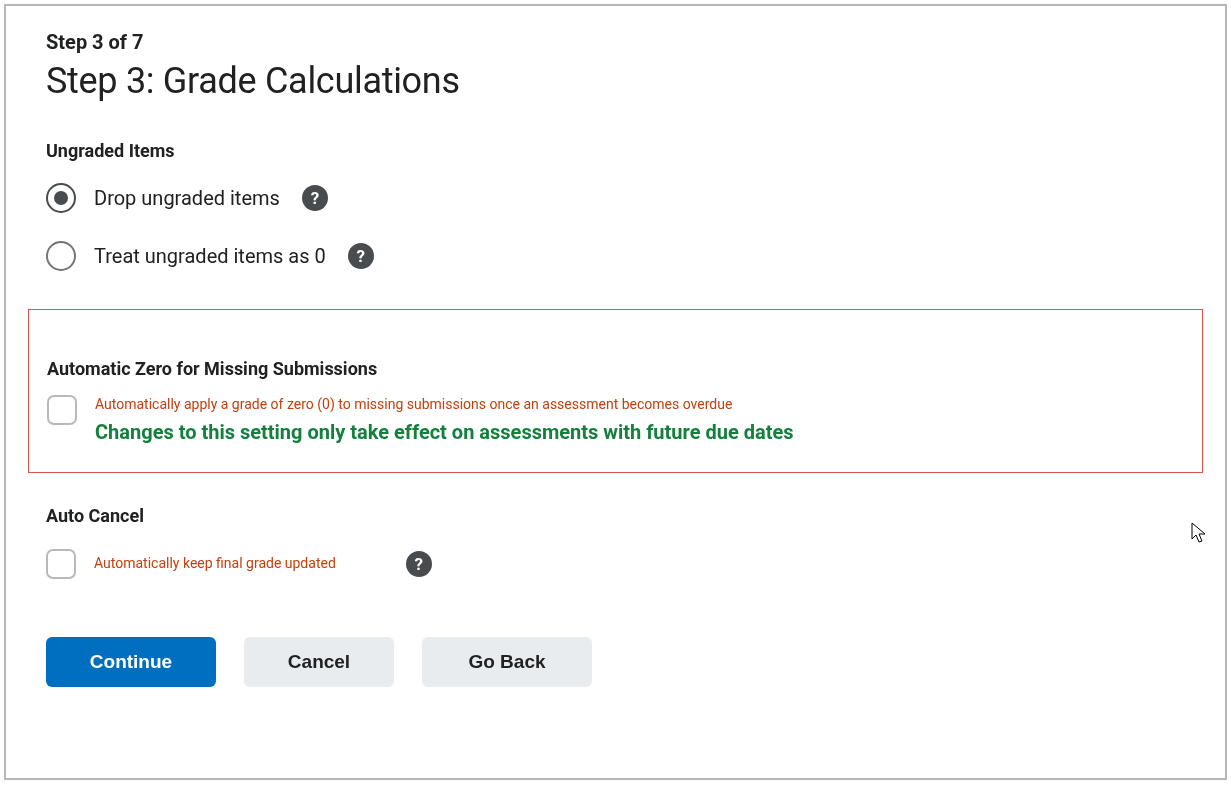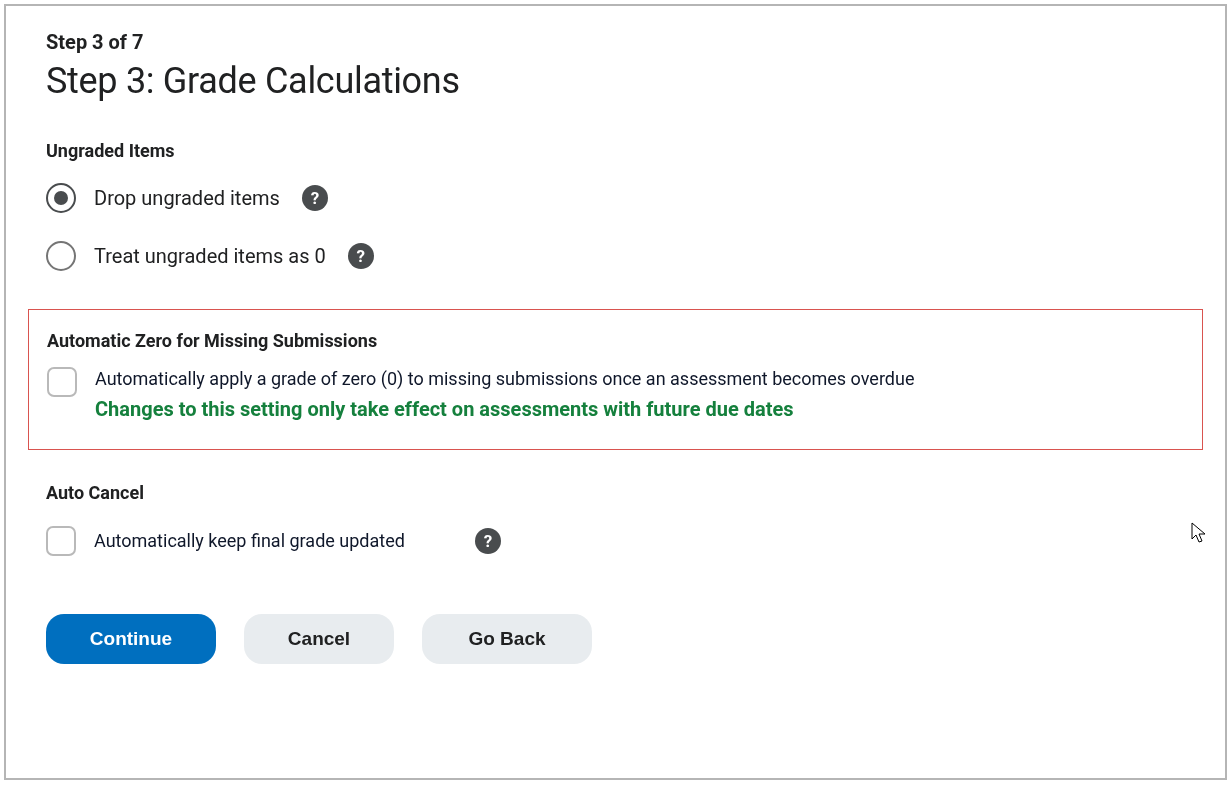--- a/index.html
+++ b/index.html
@@ -110,22 +110,22 @@
       margin-right: 18px;
       flex-shrink: 0;
       cursor: pointer;
       background: #fff;
     }
     .checkbox-content {
       display: flex;
       flex-direction: column;
     }
     .checkbox-label {
-      font-size: 18px;
-      color: #0f172a;
+      font-size: 14px;
+      color: #c2410c;
       line-height: 1.35;
     }
     .checkbox-sublabel {
       font-size: 20px;
       color: #15803d;
       margin-top: 6px;
       font-weight: bold;
     }
     .auto-update-section {
       margin-top: 14px;
@@ -141,21 +141,21 @@
     .button-row {
       display: flex;
       gap: 28px;
       margin-top: 58px;
     }
     .btn {
       padding: 14px 0;
       font-size: 19px;
       font-weight: 600;
       border: none;
-      border-radius: 18px;
+      border-radius: 6px;
       cursor: pointer;
       min-width: 170px;
       text-align: center;
     }
     .btn-primary {
       background: #006fbf;
       color: #fff;
     }
     .btn-secondary {
       background: #e8ecef;
@@ -193,21 +193,21 @@
     <div class="radio-row">
       <div class="radio-outer">
         
       </div>
       <span class="radio-label">Treat ungraded items as 0</span>
       <div class="help-icon">?</div>
     </div>
   </div>
 
   <div class="highlight-box">
-    <div class="section-heading" style="margin-bottom:4px;">Automatic Zero for Missing Submissions</div>
+    <div class="section-heading" style="margin-bottom:4px;margin-top:28px;">Automatic Zero for Missing Submissions</div>
     <div class="checkbox-row">
       <div class="checkbox-box"></div>
       <div class="checkbox-content">
         <span class="checkbox-label">Automatically apply a grade of zero (0) to missing submissions once an assessment becomes overdue</span>
         <span class="checkbox-sublabel">Changes to this setting only take effect on assessments with future due dates</span>
       </div>
     </div>
   </div>
 
   <div class="auto-update-section">

